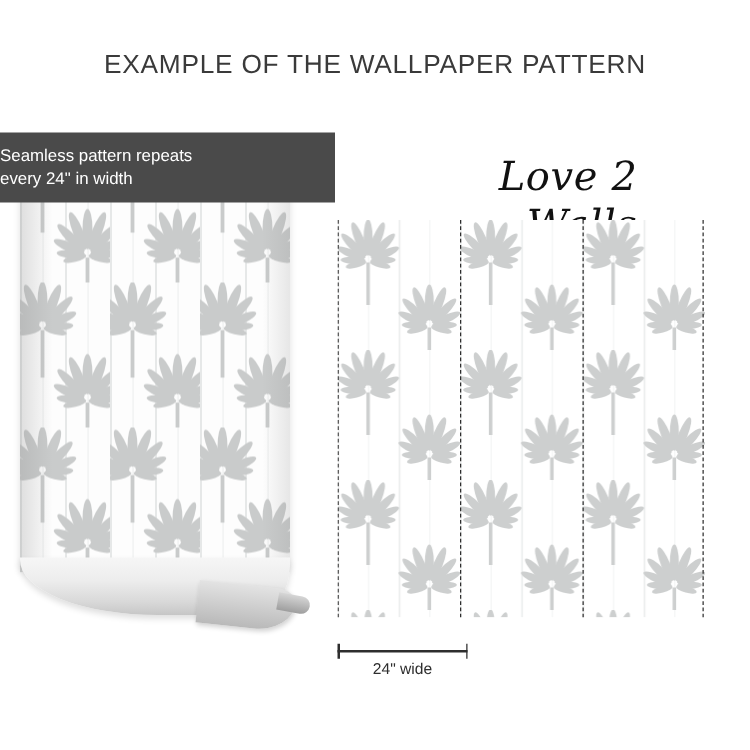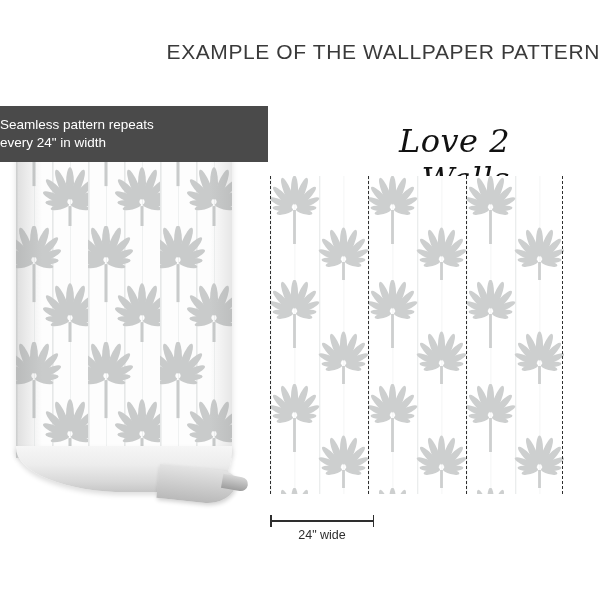--- a/index.html
+++ b/index.html
@@ -15,21 +15,21 @@
     position: relative;
     overflow: hidden;
   }
 
   
   .page-title {
     position: absolute;
     top: 40px;
     left: 0;
     width: 600px;
-    text-align: right;
+    text-align: center;
     font-size: 21px;
     letter-spacing: 0.6px;
     font-weight: 400;
     color: #3a3a3a;
   }
 
   
   .roll-wrap {
     position: absolute;
     left: 8px;

